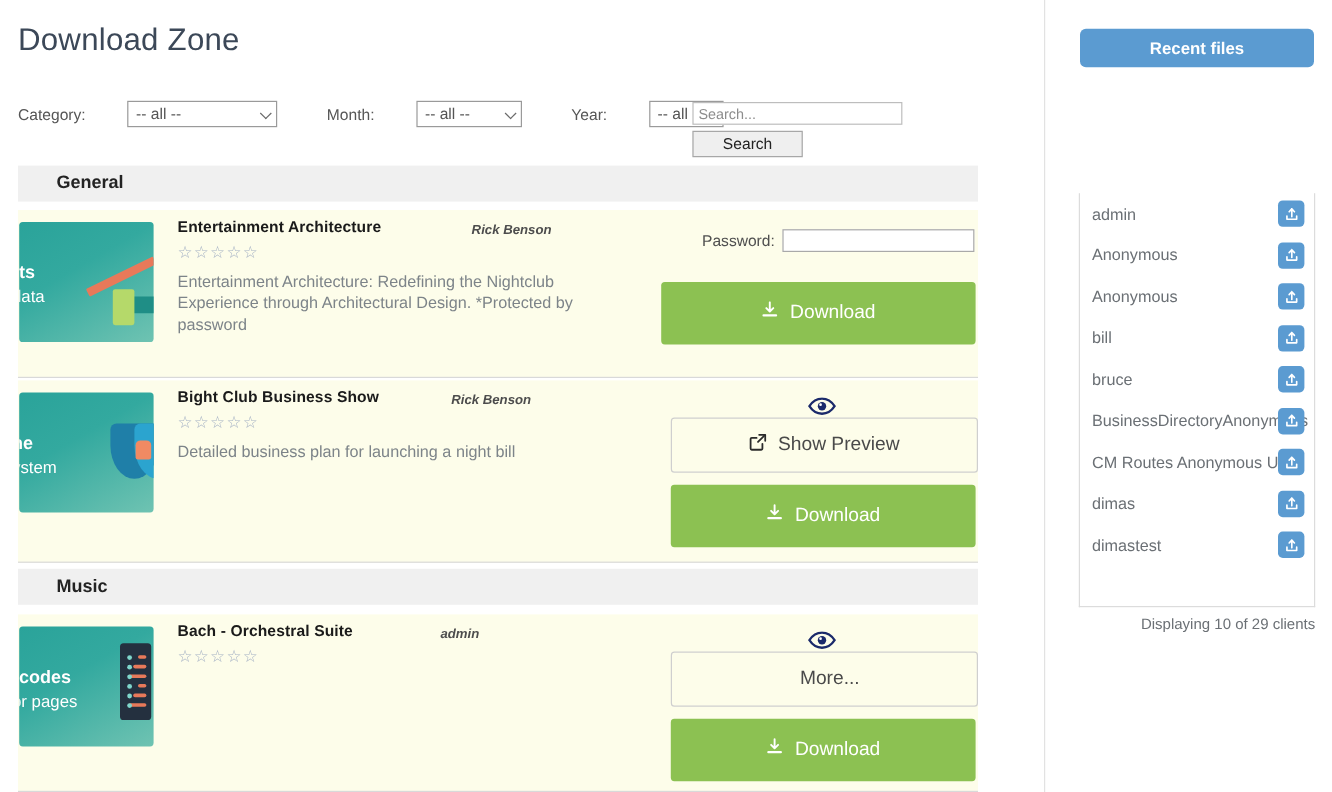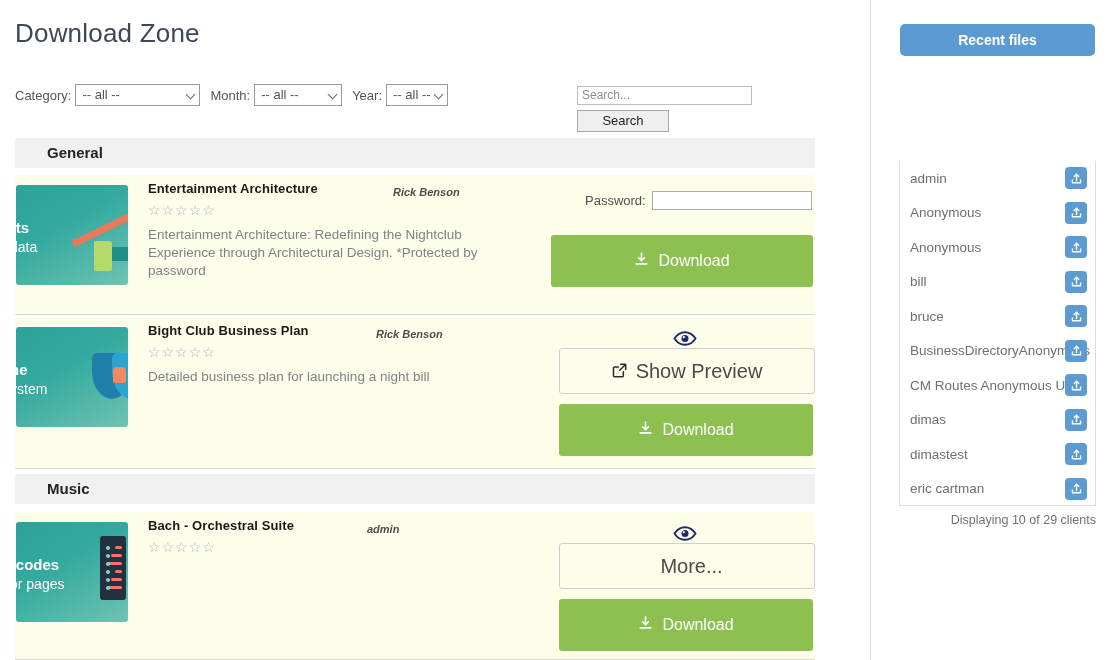--- a/index.html
+++ b/index.html
@@ -40,20 +40,21 @@
 
   
   .filterbar {
     position: absolute;
     left: 15px;
     top: 84px;
     display: flex;
     align-items: center;
     font-size: 13px;
     color: #555;
+    gap: 31px;
   }
   .filterbar label {
     margin-right: 4px;
     white-space: nowrap;
     color: #555;
   }
   .filterbar .sel {
     position: relative;
     display: inline-block;
     height: 22px;
@@ -279,21 +280,21 @@
   }
   .btn-download .lbl { margin-left: 9px; }
 
   .btn-outline {
     position: absolute;
     height: 44px;
     background: #fdfdea;
     border: 1px solid #cfcfcf;
     border-radius: 3px;
     color: #4a4a4a;
-    font-size: 20px;
+    font-size: 16px;
     display: flex;
     align-items: center;
     justify-content: center;
     cursor: pointer;
     user-select: none;
   }
   .btn-outline .lbl { margin-left: 9px; }
 
   .eye-wrap {
     position: absolute;
@@ -461,21 +462,21 @@
           </div>
         </div>
         <div class="card" style="top:317px;height:152px">
           <div class="thumb">
             <span class="deco deco-shield"></span>
             <span class="deco deco-shield-in"></span>
             <span class="deco deco-thumbup"></span>
             <span class="tline t1" style="top:34px">ne</span>
             <span class="tline t2" style="top:54px">ystem</span>
           </div>
-          <div class="card-title">Bight Club Business Plan</div>
+          <div class="card-title">Bight Club Business Show</div>
           <div class="card-author" style="left:361px">Rick Benson</div>
           <div class="stars">☆☆☆☆☆</div>
           <div class="card-desc">Detailed business plan for launching a night bill</div>
           <div class="eye-wrap" style="left:652px;top:12px;width:36px;height:18px">
             <svg width="24" height="15" viewBox="0 0 24 15" aria-hidden="true">
               <path d="M1.5 7.5C4.5 2.8 8 1.2 12 1.2s7.5 1.6 10.5 6.3c-3 4.7-6.5 6.3-10.5 6.3S4.5 12.2 1.5 7.5Z" fill="none" stroke="#1b2a6b" stroke-width="1.9"></path>
               <circle cx="12" cy="7.5" r="3.5" fill="#1b2a6b"></circle>
               <circle cx="10.8" cy="6.2" r="1.1" fill="#fff"></circle>
             </svg>
           </div>
@@ -621,27 +622,18 @@
         </div>
         <div class="client-row">
           <span class="client-name">dimastest</span>
           <span class="up-btn">
             <svg width="13" height="13" viewBox="0 0 16 16" aria-hidden="true">
               <path d="M8 10.5V3.2M8 2.6 5.3 5.5M8 2.6l2.7 2.9" stroke="#fff" stroke-width="1.7" fill="none" stroke-linecap="round" stroke-linejoin="round"></path>
               <path d="M3 9.8v3.4h10V9.8" stroke="#fff" stroke-width="1.7" fill="none" stroke-linecap="round" stroke-linejoin="round"></path>
             </svg>
           </span>
         </div>
-        <div class="client-row">
-          <span class="client-name">eric cartman</span>
-          <span class="up-btn">
-            <svg width="13" height="13" viewBox="0 0 16 16" aria-hidden="true">
-              <path d="M8 10.5V3.2M8 2.6 5.3 5.5M8 2.6l2.7 2.9" stroke="#fff" stroke-width="1.7" fill="none" stroke-linecap="round" stroke-linejoin="round"></path>
-              <path d="M3 9.8v3.4h10V9.8" stroke="#fff" stroke-width="1.7" fill="none" stroke-linecap="round" stroke-linejoin="round"></path>
-            </svg>
-          </span>
-        </div>
       </div>
 
     <div class="list-footer">Displaying 10 of 29 clients</div>
   </div>
 
 </div>
 
 </body></html>

